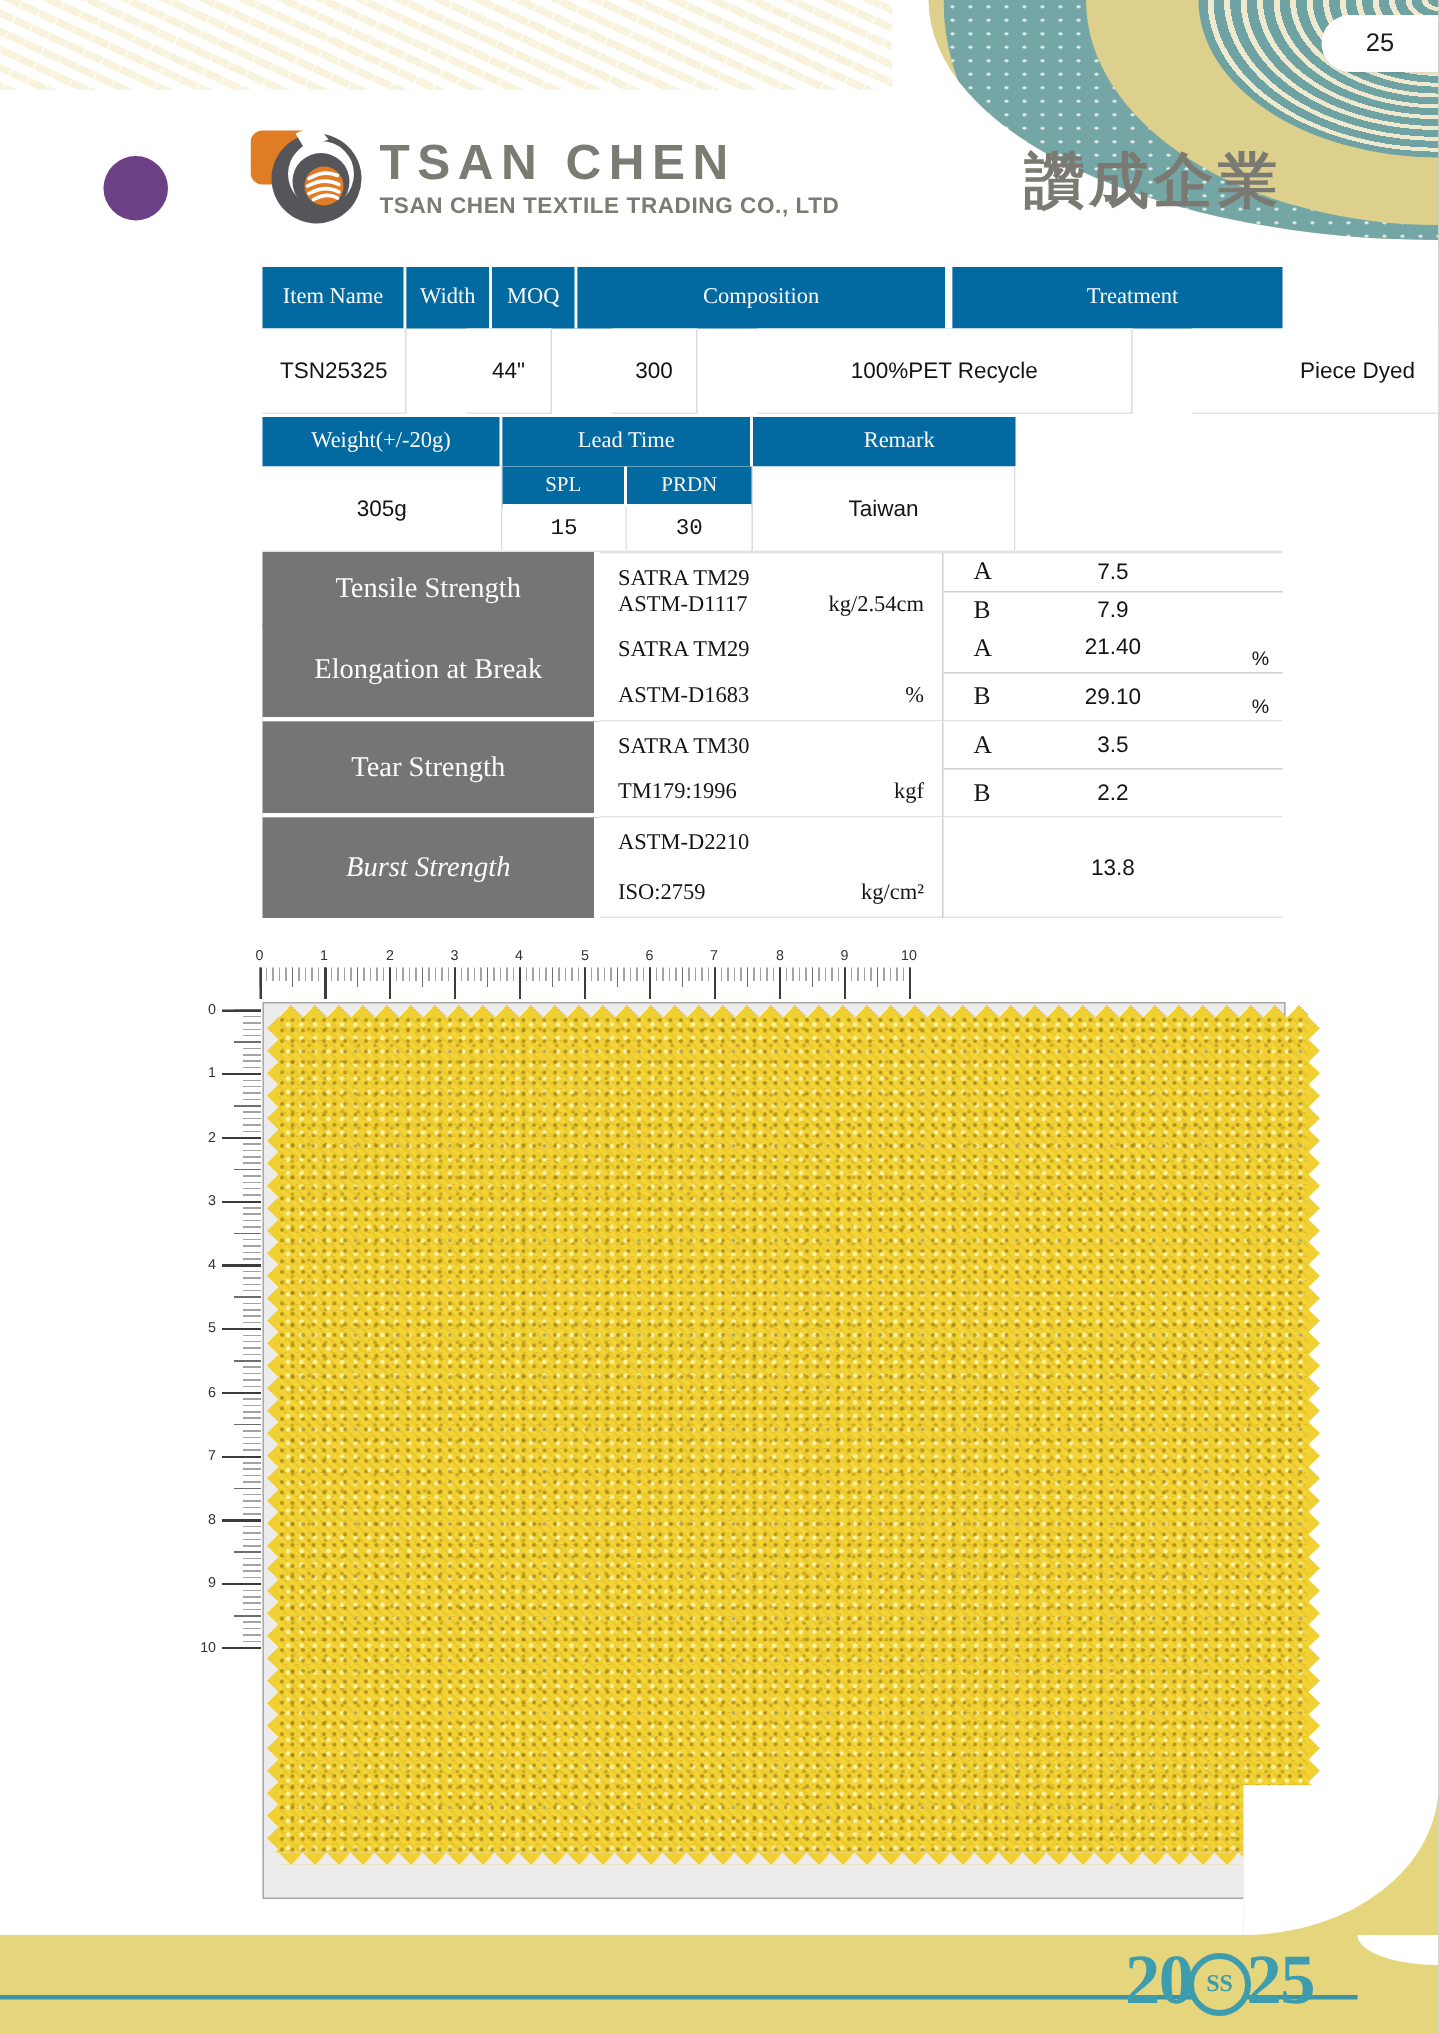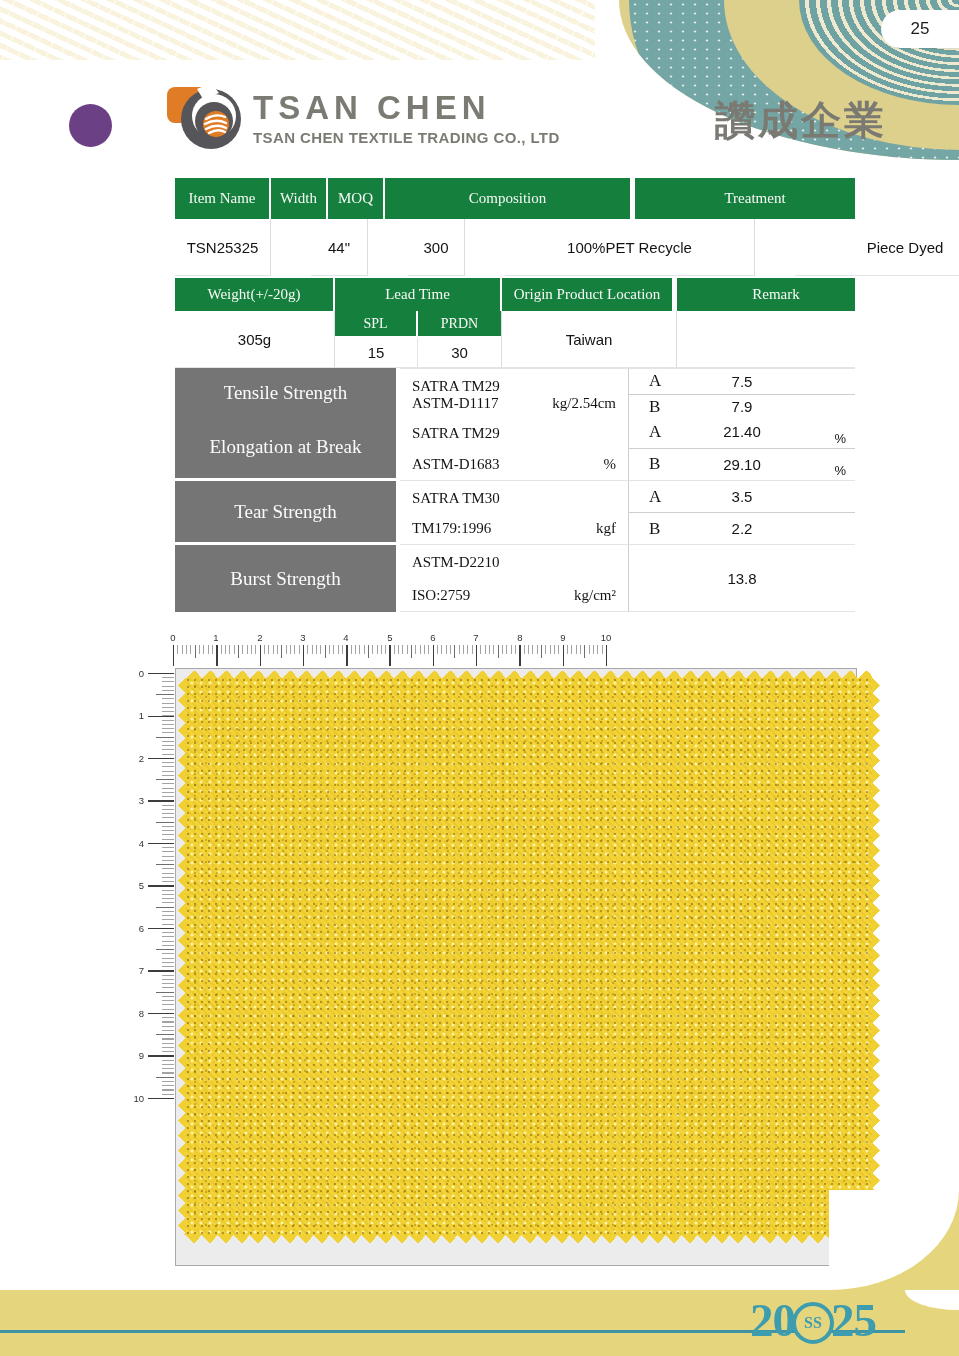--- a/index.html
+++ b/index.html
@@ -28,52 +28,52 @@
   .page-tab { position:absolute; top:10px; right:0; width:78px; height:38px; background:#fff;
       border-radius:19px 0 0 19px; display:flex; align-items:center; justify-content:center;
       font-size:17px; color:#1c1c1c; box-shadow:0 1px 2px rgba(0,0,0,.08); z-index:5; }
 
   
   .purple-dot { position:absolute; left:69px; top:104px; width:43px; height:43px; border-radius:50%; background:#6b4084; }
   .logo-mark { position:absolute; left:167px; top:83px; width:80px; height:68px; }
   .brand-block { position:absolute; left:253px; top:91px; color:#7c7b73; }
   .brand-name { font-size:33px; font-weight:bold; letter-spacing:5px; line-height:34px; }
   .brand-sub { font-size:15px; font-weight:bold; letter-spacing:.4px; margin-top:4px; }
-  .brand-cn { position:absolute; left:715px; top:93px; width:190px; color:#7b7a72;
+  .brand-cn { position:absolute; left:683px; top:93px; width:190px; color:#7b7a72;
       font-size:40px; font-weight:bold; letter-spacing:3px; white-space:nowrap; }
 
   
   .tbl { position:absolute; left:175px; top:178px; width:680px; font-size:15px; color:#141414; }
   .grid { display:grid; }
   .r1 { grid-template-columns:96px 57px 57px 250px 220px; }
   .r2 { grid-template-columns:160px 167px 175px 178px; }
-  .gcell { background:#15803d; color:#fafaf8; font-family:"Liberation Serif", serif;
+  .gcell { background:#0369a1; color:#fafaf8; font-family:"Liberation Serif", serif;
       display:flex; align-items:center; justify-content:center; border-right:2px solid #fff; }
   .gcell.last { border-right:none;padding-left:20px; }
   .gcell.gap { border-right:5px solid #fff; }
   .hrow1 { height:41px; }
   .hrow2 { height:33px; margin-top:2px; }
   .wcell { background:#fff; display:flex; align-items:center; justify-content:center;
       border-right:1px solid #dcdcdc; border-bottom:1px solid #e4e4e4; }
   .wcell.last { border-right:none; }
   .vrow1 { height:57px;gap:40px; }
   .vrow2 { height:57px; }
   .lead-split { display:flex; flex-direction:column; border-right:1px solid #dcdcdc; border-bottom:1px solid #e4e4e4; background:#fff; }
   .lt-h { display:grid; grid-template-columns:1fr 1fr; height:27px; }
   .lt-h .gcell { font-size:14px; border-right:2px solid #fff; border-bottom:2px solid #fff; }
   .lt-h .gcell:last-child { border-right:none; }
   .lt-v { display:grid; grid-template-columns:1fr 1fr; flex:1; }
-  .lt-v div { display:flex; align-items:center; justify-content:center; border-right:1px solid #e4e4e4; }
+  .lt-v div { display:flex; align-items:center; justify-content:center; border-right:1px solid #e4e4e4;font-family:Liberation Mono, monospace; }
   .lt-v div:last-child { border-right:none; }
 
   .test { display:grid; grid-template-columns:225px 228px 227px; }
   .t0 { height:48px; } .t1 { height:65px; } .t2 { height:64px; } .t3 { height:67px; }
   .tlabel { background:#757575; color:#fbfbf9; font-family:"Liberation Serif", serif; font-size:19px;
       display:flex; align-items:center; justify-content:center; border-bottom:3px solid #fff; border-right:4px solid #fff; }
-  .test:last-child .tlabel { border-bottom:none; }
+  .test:last-child .tlabel { border-bottom:none;font-style:italic; }
   .tmethod { background:#fff; font-family:"Liberation Serif", serif; padding:9px 12px 7px 12px;
       display:flex; flex-direction:column; justify-content:space-between; border-bottom:1px solid #e4e4e4; }
   .m2row { display:flex; justify-content:space-between; align-items:flex-end; }
   .tres { background:#fff; border-left:1px solid #cfcfcf; border-bottom:1px solid #e4e4e4;
       display:flex; flex-direction:column; }
   .tres-row { flex:1; position:relative; display:flex; align-items:center; }
   .tres-row.second { border-top:1px solid #cfcfcf; }
   .ab { position:absolute; left:20px; font-family:"Liberation Serif", serif; font-size:17px; }
   .val { width:100%; text-align:center; font-size:15px; }
   .sfx { position:absolute; right:9px; bottom:2px; font-size:13px; }
@@ -188,21 +188,20 @@
       <div class="wcell">TSN25325</div>
       <div class="wcell">44"</div>
       <div class="wcell">300</div>
       <div class="wcell">100%PET Recycle</div>
       <div class="wcell last">Piece Dyed</div>
     </div>
 
     <div class="grid r2 hrow2">
       <div class="gcell">Weight(+/-20g)</div>
       <div class="gcell">Lead Time</div>
-      <div class="gcell gap">Origin Product Location</div>
       <div class="gcell last">Remark</div>
     </div>
     <div class="grid r2 vrow2">
       <div class="wcell">305g</div>
       <div class="lead-split">
         <div class="lt-h">
           <div class="gcell">SPL</div>
           <div class="gcell">PRDN</div>
         </div>
         <div class="lt-v">

